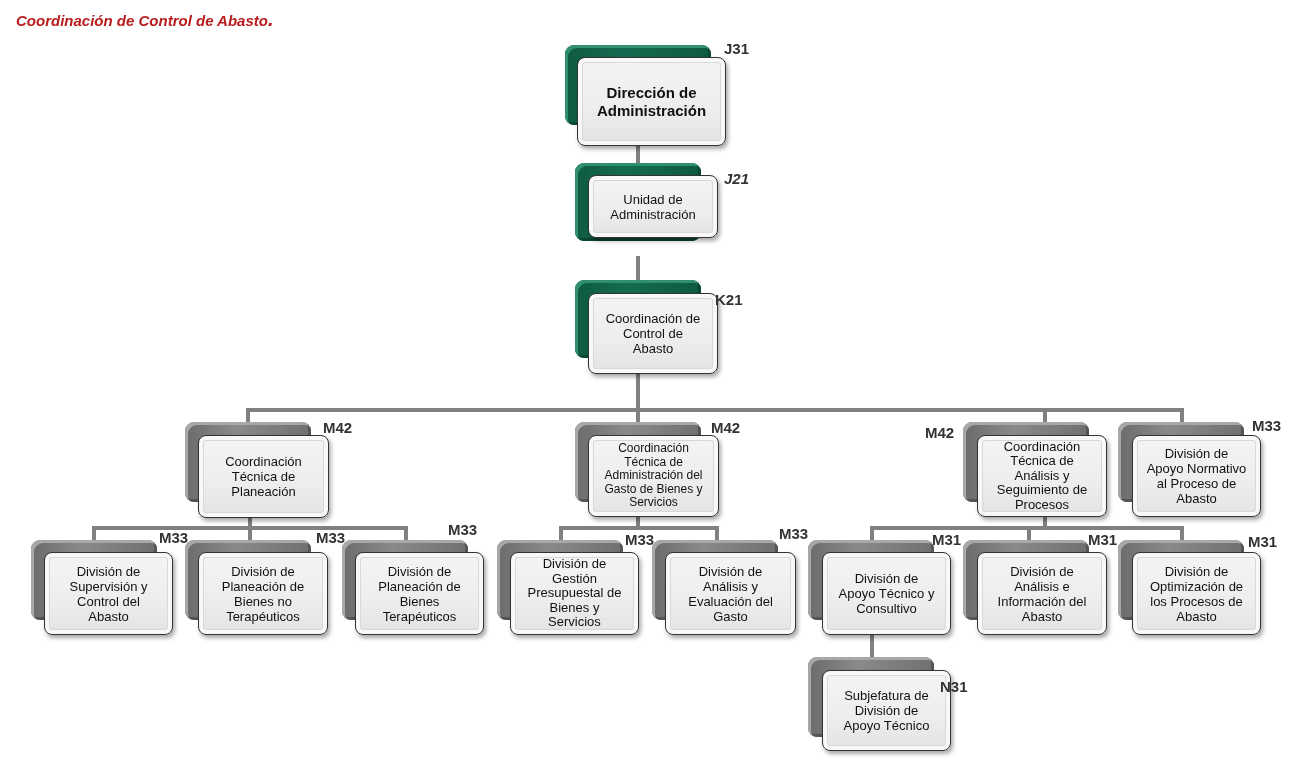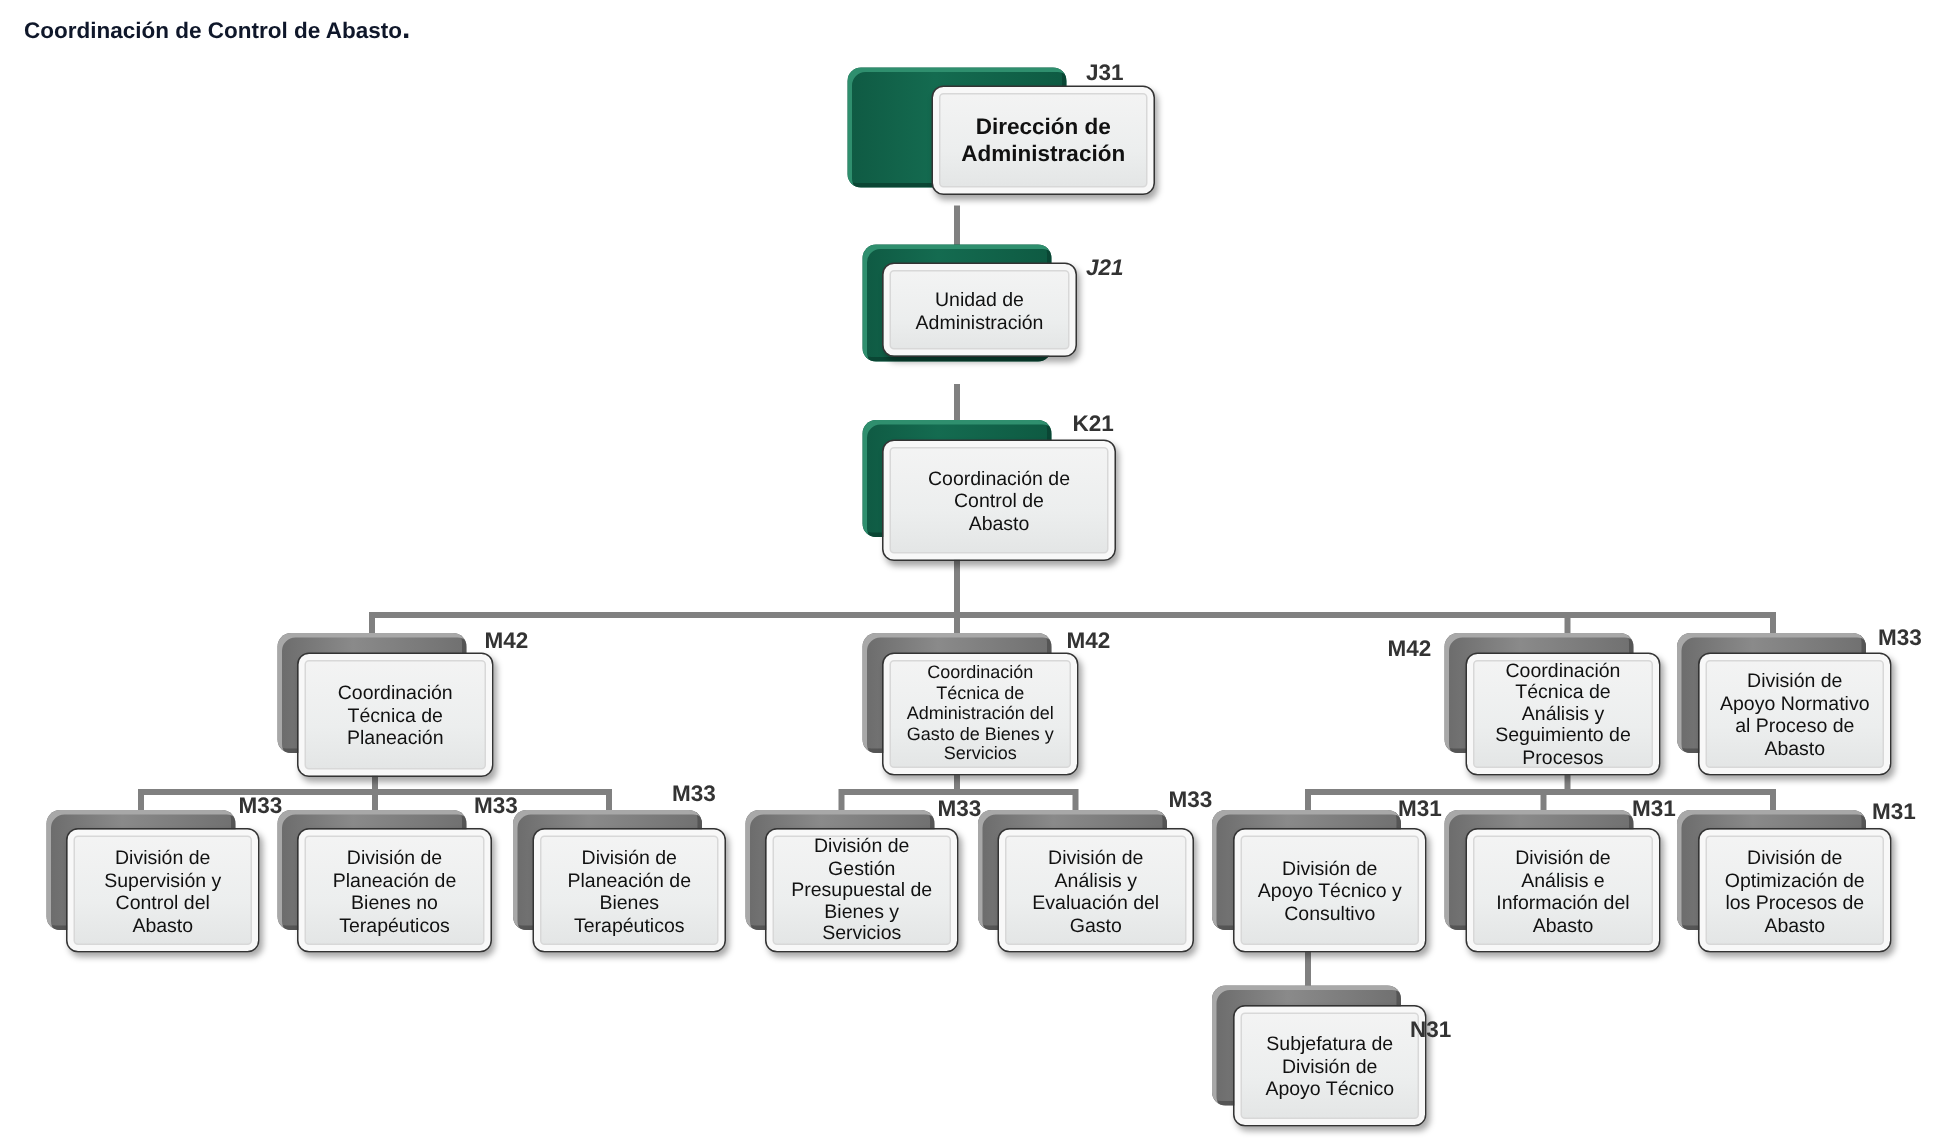--- a/index.html
+++ b/index.html
@@ -1,18 +1,18 @@
 <!DOCTYPE html>
 <html><head>
 <meta charset="utf-8">
 <style>
   html, body { margin:0; padding:0; background:#ffffff; }
   body { width:1300px; height:762px; position:relative; overflow:hidden;
          font-family:"Liberation Sans", sans-serif; }
-  .title { position:absolute; left:16px; top:12px; font-size:15px; font-weight:bold; color:#0f172a; }
+  .title { position:absolute; left:16px; top:12px; font-size:15px; font-weight:bold; color:#b91c1c;font-style:italic; }
   .title .dot { font-size:20px; line-height:10px; }
   svg.lines { position:absolute; left:0; top:0; }
   .node { position:absolute; }
   .back { position:absolute; border-radius:9px; }
   .back.green { background:linear-gradient(90deg,#0f5a43 0%,#146b50 40%,#0e5a42 100%);
                 box-shadow: inset 3px 3px 0 #2f8f6e, inset -3px -3px 0 #0a4634; }
   .back.grey { background:linear-gradient(90deg,#6b6b6b 0%,#8a8a8a 40%,#707070 100%);
                box-shadow: inset 3px 3px 0 #a8a8a8, inset -3px -3px 0 #555; }
   .front { position:absolute; border:1.5px solid #333; border-radius:8px;
            background:linear-gradient(180deg,#f4f4f4 0%,#eceeee 60%,#e2e4e4 100%);
@@ -43,44 +43,44 @@
     <polyline points="561,540 561,528 717,528 717,540"></polyline>
     <line x1="1045" y1="516" x2="1045" y2="528"></line>
     <polyline points="872,540 872,528 1182,528 1182,540"></polyline>
     <line x1="1029" y1="528" x2="1029" y2="540"></line>
     <line x1="872" y1="634" x2="872" y2="660"></line>
   </g>
 </svg>
 
 <div class="node">
   <div class="back green" style="left:565px;top:45px;width:146px;height:80px;"></div>
-  <div class="front big" style="left:577px;top:57px;width:149px;height:73px;margin-left:44px;">
+  <div class="front big" style="left:577px;top:57px;width:149px;height:89px;">
     <span>Dirección de
 Administración</span>
     </div>
   <div class="code" style="left:724px;top:40px;text-align:center;">J31</div>
 </div>
 
 <div class="node">
   <div class="back green" style="left:575px;top:163px;width:126px;height:78px;"></div>
   <div class="front" style="left:588px;top:175px;width:130px;height:63px;">
     <span>Unidad de
 Administración</span>
     </div>
   <div class="code" style="left:724px;top:170px;font-style:italic;">J21</div>
 </div>
 
 <div class="node">
   <div class="back green" style="left:575px;top:280px;width:126px;height:78px;"></div>
-  <div class="front" style="left:588px;top:293px;width:156px;height:81px;">
+  <div class="front" style="left:588px;top:293px;width:130px;height:81px;">
     <span>Coordinación de
 Control de
 Abasto</span>
     </div>
-  <div class="code" style="left:715px;top:274px;">K21</div>
+  <div class="code" style="left:715px;top:291px;">K21</div>
 </div>
 
 <div class="node">
   <div class="back grey" style="left:185px;top:422px;width:126px;height:80px;"></div>
   <div class="front" style="left:198px;top:435px;width:131px;height:83px;">
     <span>Coordinación
 Técnica de
 Planeación</span>
     </div>
   <div class="code" style="left:323px;top:419px;">M42</div>

